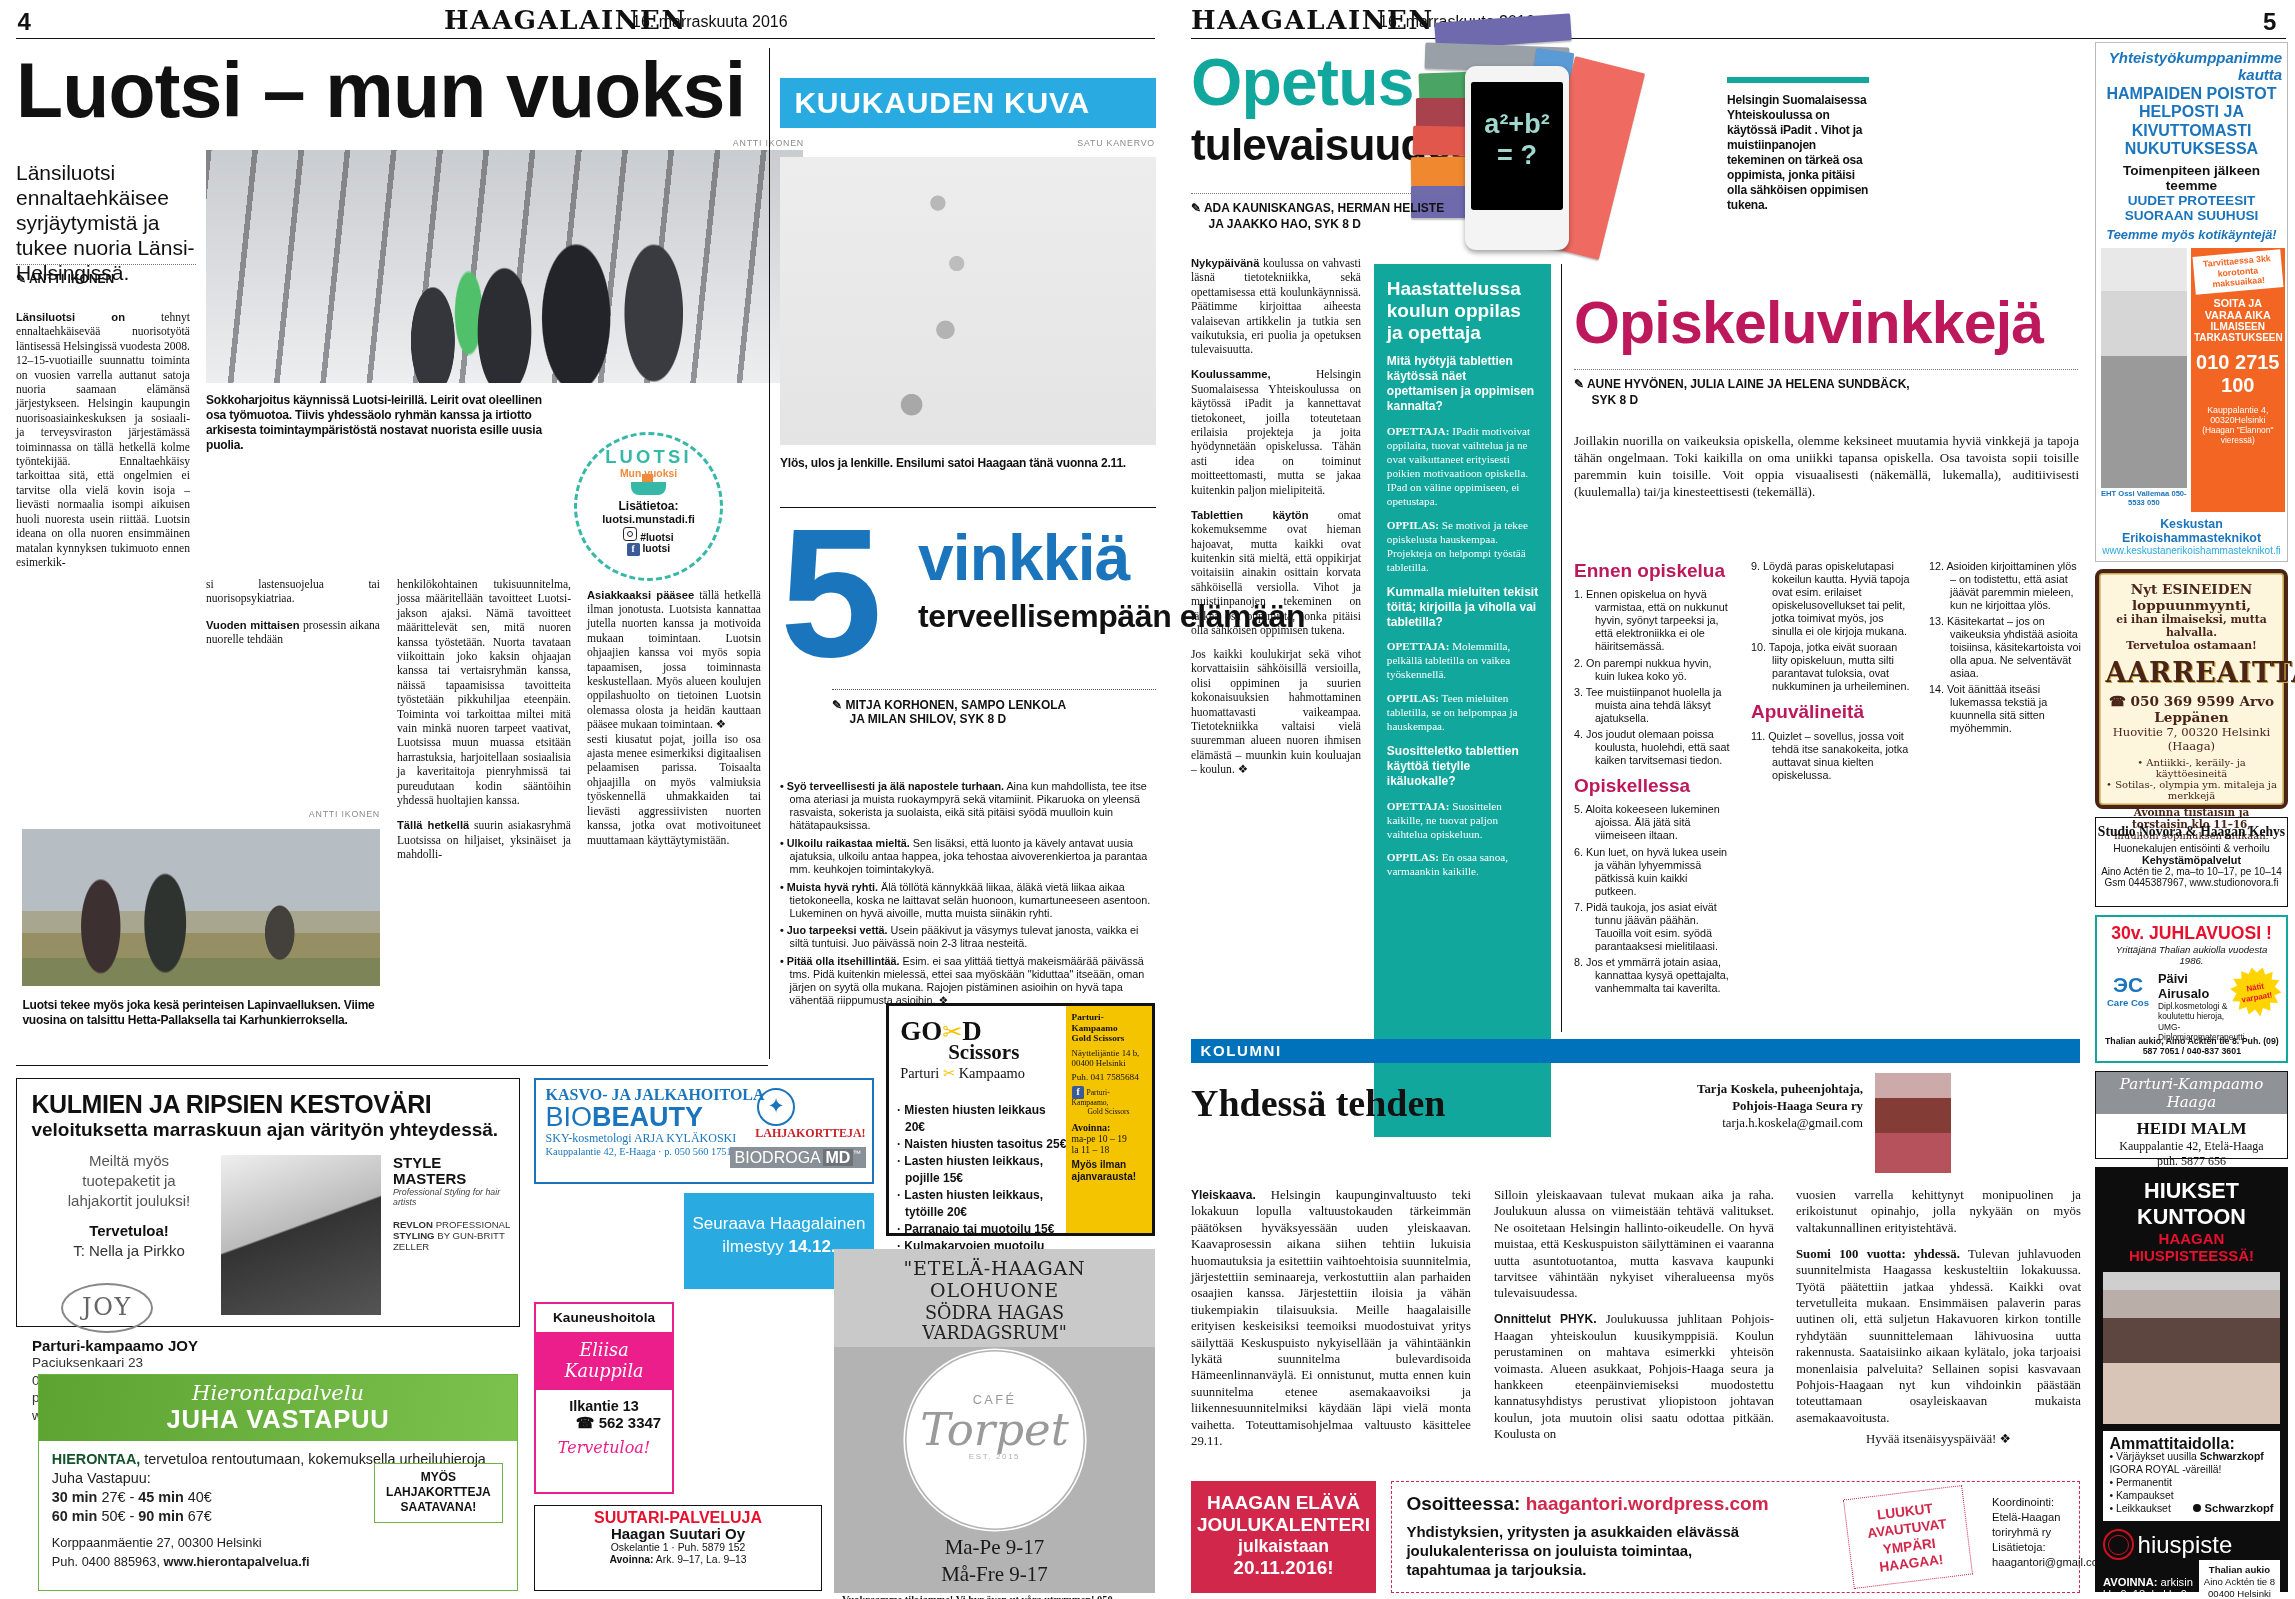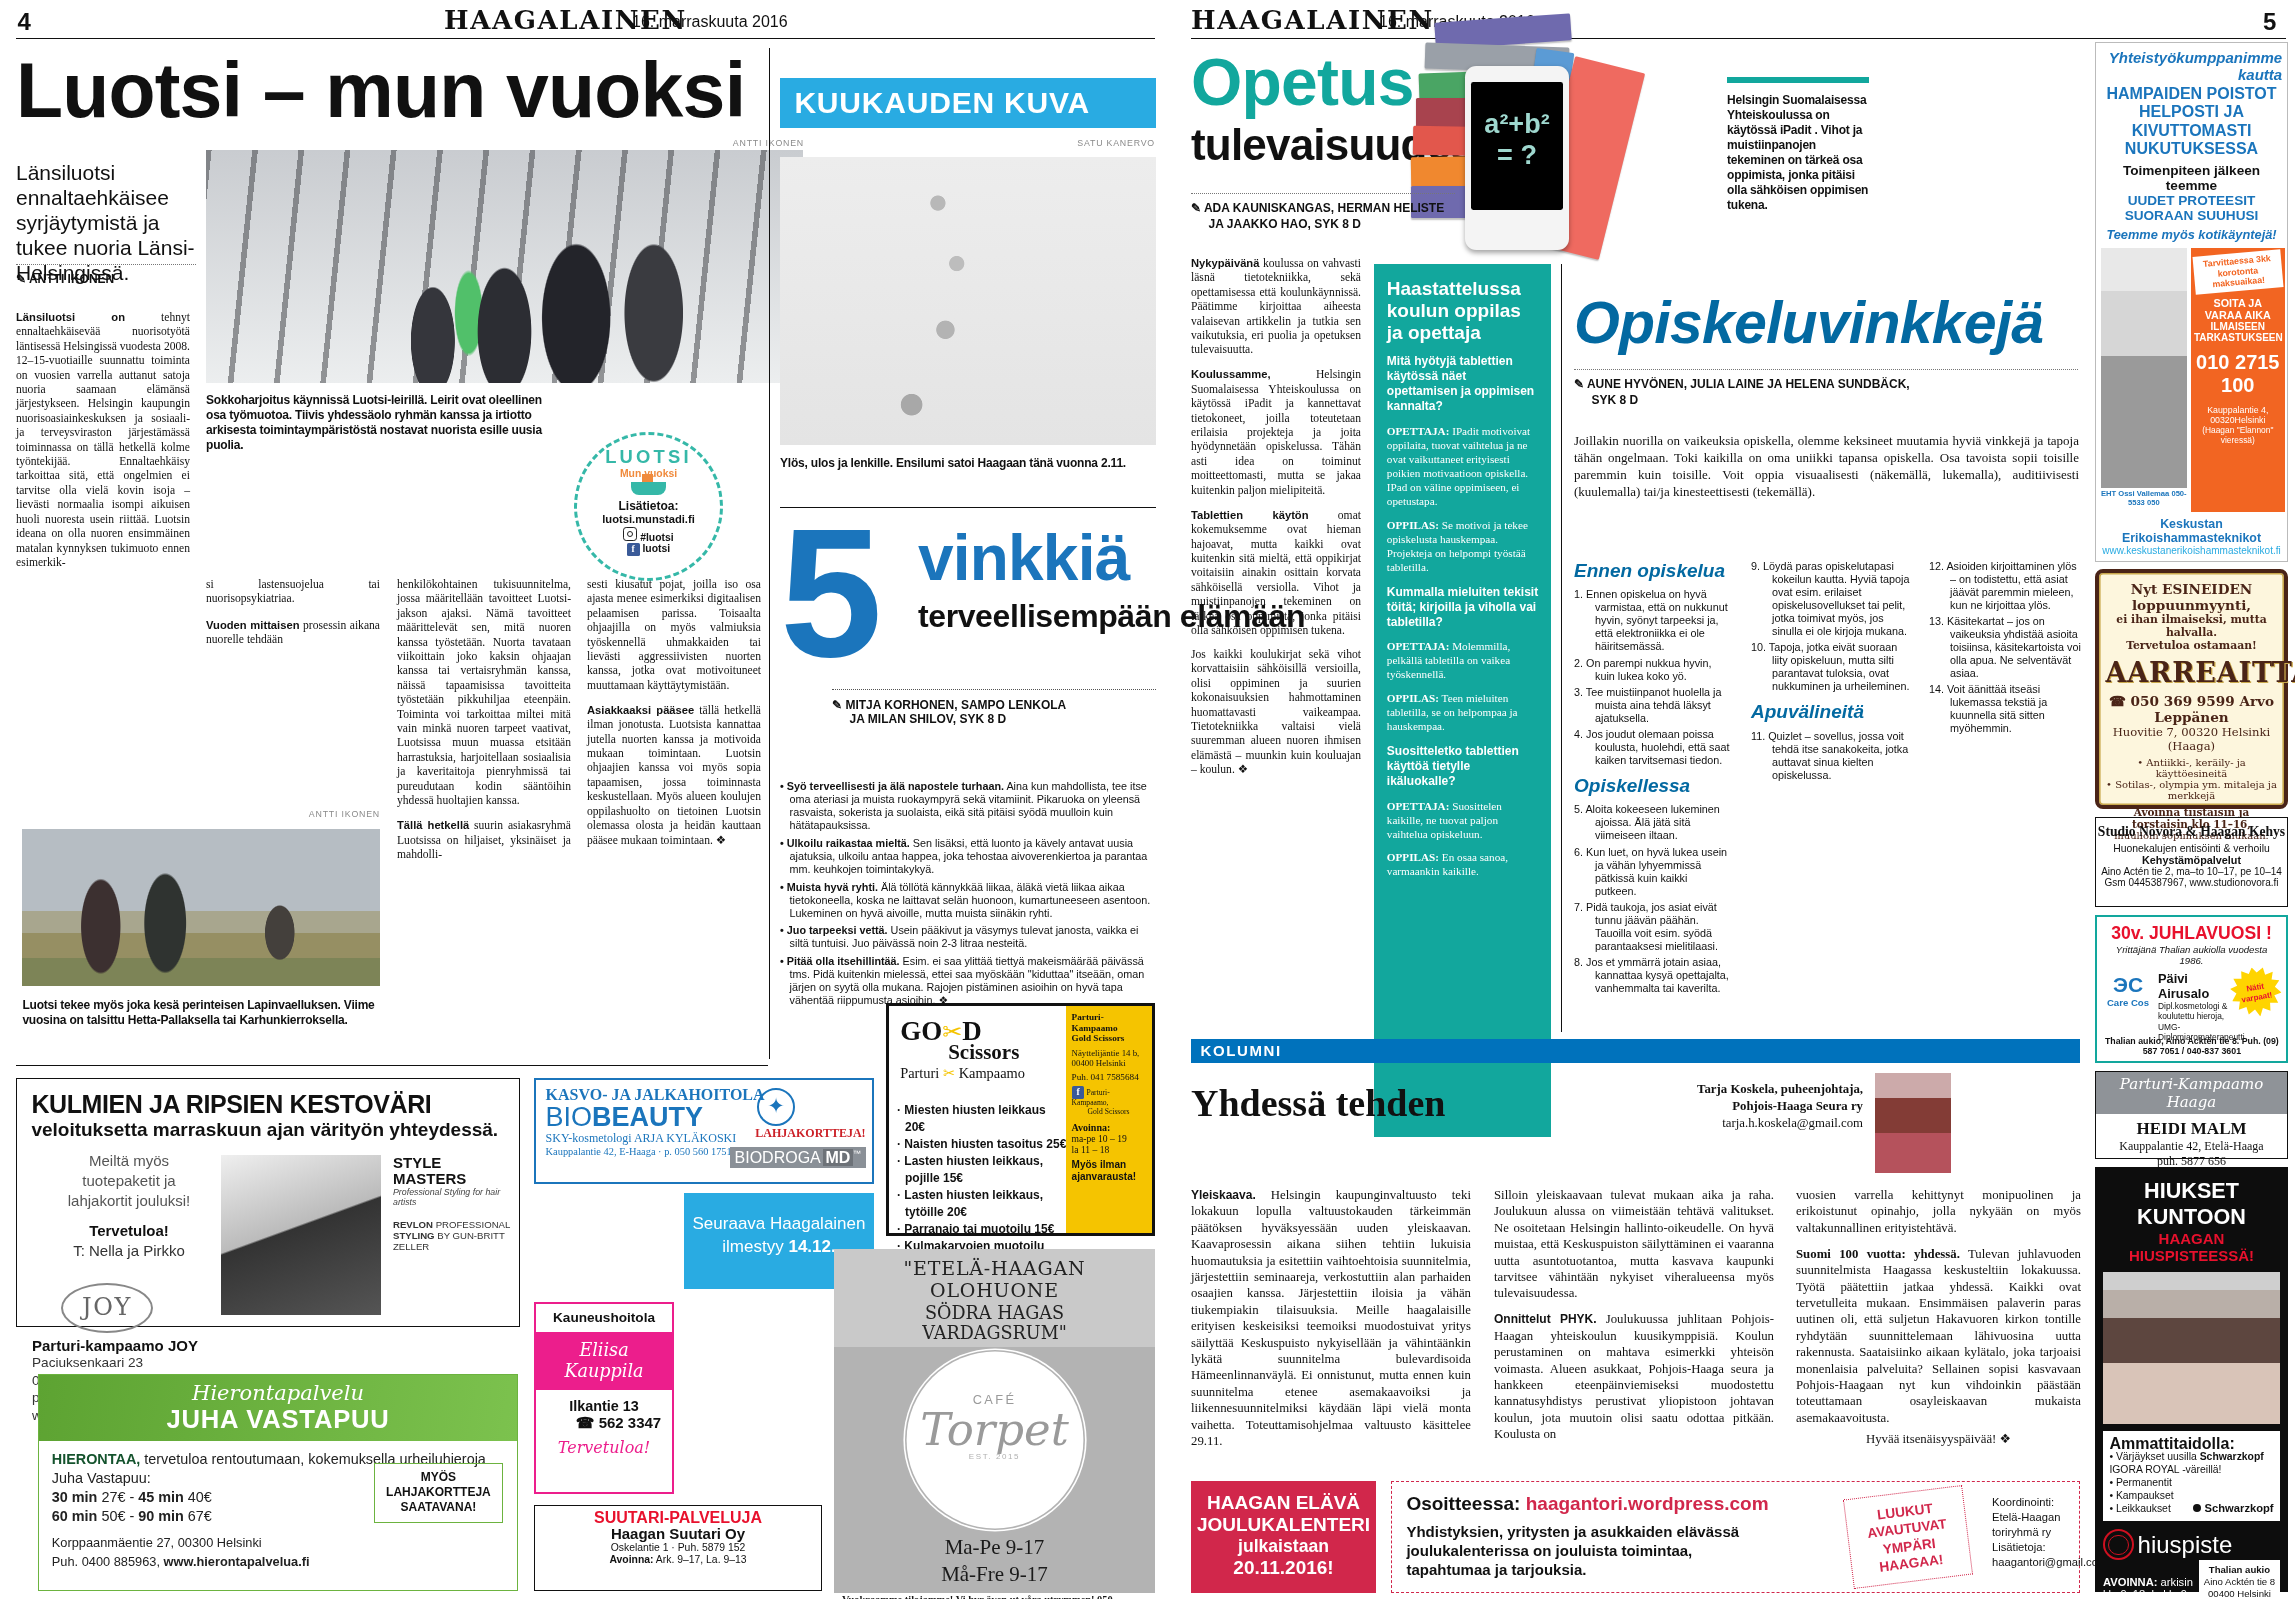--- a/index.html
+++ b/index.html
@@ -33,21 +33,21 @@
     radial-gradient(ellipse 24px 44px at 72% 66%,#44403c 0 60%,transparent 63%),
     linear-gradient(#b6bdc3 0 52%,#a8a68e 52% 66%,#968f63 66% 82%,#7d8457 82%);}
   .paw{background:
     radial-gradient(circle at 42% 16%,#b8b8b8 0 7.2px,transparent 8px),
     radial-gradient(circle at 47% 37%,#bdbdbd 0 7.2px,transparent 8px),
     radial-gradient(circle at 44% 60%,#b3b3b3 0 8.8px,transparent 9.6px),
     radial-gradient(circle at 35% 86%,#a8a8a8 0 10.4px,transparent 11.2px),
     linear-gradient(#ededed,#e4e4e4);}
   .teal{color:#12a79d;}
   .blue5{color:#1b75bc;}
-  .red{color:#0369a1;font-style:italic;}
+  .red{color:#be185d;}
   .fb-ic{display:inline-block;width:12.8px;height:12.8px;background:#3a5a98;color:#fff;font-weight:bold;text-align:center;line-height:12.8px;font-size:9.6px;border-radius:1.6px;font-family:"Liberation Serif",serif;}
   .ig-ic{display:inline-block;width:12px;height:12px;border:1.6px solid #222;border-radius:3.2px;position:relative;}
   .ig-ic:after{content:"";position:absolute;left:2.8px;top:2.8px;width:4px;height:4px;border:1.2px solid #222;border-radius:50%;}
   .vitem{font-size:10.8px;line-height:13px;padding-left:9.6px;text-indent:-9.6px;margin-bottom:4.8px;}
   .vitem:before{content:"• ";font-weight:bold;}
   .num{font-size:10.8px;line-height:13px;padding-left:21px;text-indent:-21px;margin-bottom:3.2px;}
   .gold-li{font-weight:bold;font-size:12px;line-height:17px;padding-left:8px;text-indent:-8px;}
   .gold-li:before{content:"· ";}
   .burst{background:#ffd400;clip-path:polygon(50% 0,58% 12%,72% 4%,74% 19%,90% 16%,85% 31%,100% 35%,89% 46%,100% 60%,85% 63%,90% 79%,74% 76%,72% 92%,58% 84%,50% 100%,42% 84%,28% 92%,26% 76%,10% 79%,15% 63%,0 60%,11% 46%,0 35%,15% 31%,10% 16%,26% 19%,28% 4%,42% 12%);}
   .tealbox{background:#12a79d;color:#fff;}
@@ -101,25 +101,25 @@
   </div>
 </div>
 <div class="a serif body15 just" style="left:397px;top:578px;width:174px;">
   <div>henkilökohtainen tukisuunnitelma, jossa määritellään tavoitteet Luotsi-jakson ajaksi. Nämä tavoitteet määrittelevät sen, mitä nuoren kanssa työstetään. Nuorta tavataan viikoittain joko kaksin ohjaajan kanssa tai vertaisryhmän kanssa, näissä tapaamisissa tavoitteita työstetään pikkuhiljaa eteenpäin. Toiminta voi tarkoittaa miltei mitä vain minkä nuoren tarpeet vaativat, Luotsissa muun muassa etsitään harrastuksia, harjoitellaan sosiaalisia ja kaveritaitoja pienryhmissä tai pureudutaan kodin sääntöihin yhdessä huoltajien kanssa.</div>
   <div style="margin-top:9.6px;">
     <span class="b" style="font-family:'Liberation Sans',sans-serif;font-size:11.2px;">Tällä hetkellä</span>
     <span>suurin asiakasryhmä Luotsissa on hiljaiset, yksinäiset ja mahdolli-</span>
   </div>
 </div>
 <div class="a serif body15 just" style="left:587px;top:578px;width:174px;">
-  <div>sesti kiusatut pojat, joilla iso osa ajasta menee esimerkiksi digitaalisen pelaamisen parissa. Toisaalta ohjaajilla on myös valmiuksia työskennellä uhmakkaiden tai lievästi aggressiivisten nuorten kanssa, jotka ovat motivoituneet muuttamaan käyttäytymistään.</div>
   <div style="margin-top:9.6px;">
     <span class="b" style="font-family:'Liberation Sans',sans-serif;font-size:11.2px;">Asiakkaaksi pääsee</span>
     <span>tällä hetkellä ilman jonotusta. Luotsista kannattaa jutella nuorten kanssa ja motivoida mukaan toimintaan. Luotsin ohjaajien kanssa voi myös sopia tapaamisen, jossa toiminnasta keskustellaan. Myös alueen koulujen oppilashuolto on tietoinen Luotsin olemassa olosta ja heidän kauttaan pääsee mukaan toimintaan. ❖</span>
   </div>
+  <div>sesti kiusatut pojat, joilla iso osa ajasta menee esimerkiksi digitaalisen pelaamisen parissa. Toisaalta ohjaajilla on myös valmiuksia työskennellä uhmakkaiden tai lievästi aggressiivisten nuorten kanssa, jotka ovat motivoituneet muuttamaan käyttäytymistään.</div>
 </div>
 
 <div class="a credit" style="left:184px;top:809px;width:196px;">ANTTI IKONEN</div>
 <div class="a ph ph2" style="left:22.4px;top:829px;width:358px;height:157px;"></div>
 <div class="a cap" style="left:22.4px;top:998px;width:358px;">Luotsi tekee myös joka kesä perinteisen Lapinvaelluksen. Viime vuosina on talsittu Hetta-Pallaksella tai Karhunkierroksella.</div>
 
 <div class="a rule-v" style="left:769px;top:48px;height:1011px;"></div>
 
 <div class="a" style="left:780px;top:78px;width:376px;height:50px;background:#29abe2;color:#fff;font-weight:900;font-size:30px;line-height:50px;padding-left:14.4px;box-sizing:border-box;letter-spacing:0.8px;">KUUKAUDEN KUVA</div>
 <div class="a credit" style="left:959px;top:138px;width:196px;">SATU KANERVO</div>

